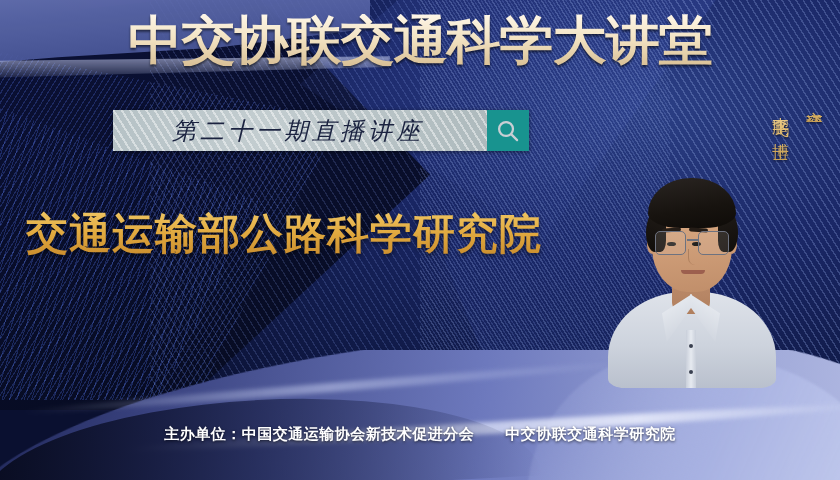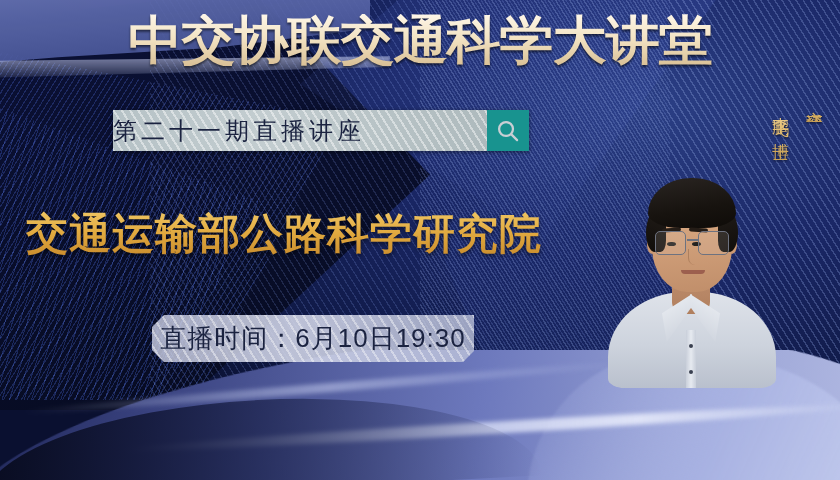--- a/index.html
+++ b/index.html
@@ -237,21 +237,21 @@
   
   .sub-bar{
     position:absolute; left:113px; top:110px; width:416px; height:41px;
     display:flex; align-items:stretch;
     box-shadow:0 1px 4px rgba(0,0,0,.45);
   }
   .sub-bar-body{
     position:relative; flex:1;
     background:linear-gradient(90deg,#b6c2c6 0%,#c3cdd0 40%,#aebabd 100%);
     overflow:hidden;
-    display:flex; align-items:center; justify-content:flex-start;
+    display:flex; align-items:center; justify-content:center;font-style:italic;
   }
   .sub-bar-body::before{
     content:""; position:absolute; inset:0;
     background:repeating-linear-gradient(58deg,
         rgba(255,255,255,.45) 0 2px, rgba(255,255,255,0) 2px 7px);
   }
   .sub-bar-text{
     position:relative; z-index:2;
     font-size:24px; font-weight:400; letter-spacing:4px;
     color:#1b2340;
@@ -381,21 +381,19 @@
     <div class="sub-bar-icon">
       <svg width="26" height="26" viewBox="0 0 24 24" fill="none" stroke="#c9cfd4" stroke-width="2.1" stroke-linecap="round">
         <circle cx="10.2" cy="10.2" r="6.4"></circle>
         <line x1="15.1" y1="15.1" x2="20.4" y2="20.4"></line>
       </svg>
     </div>
   </div>
 
   <div class="headline">交通运输部公路科学研究院</div>
 
-  <div class="time-pill">
-    <span class="time-text">直播时间：6月10日19:30</span>
-  </div>
 
   <div class="vcol vcol-org">交通运输部公路科学研究院</div>
   <div class="vcol vcol-name">李鹏飞　博士　副研究员</div>
 
+  <div class="footer">主办单位：中国交通运输协会新技术促进分会　　中交协联交通科学研究院</div>
 
 </div>
 
 </body></html>

